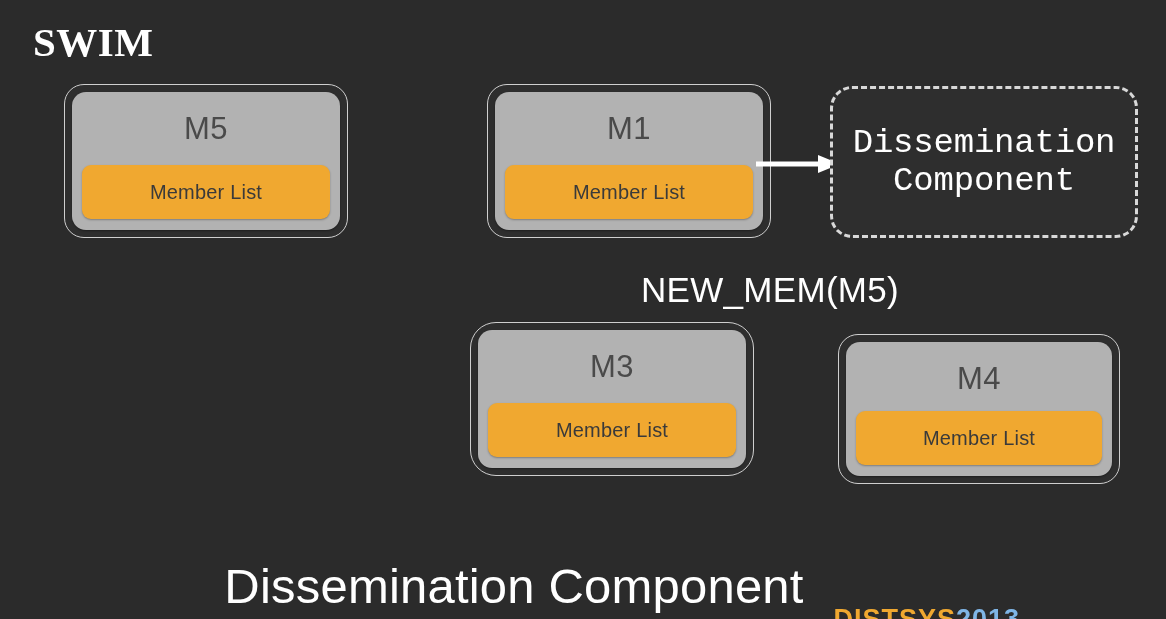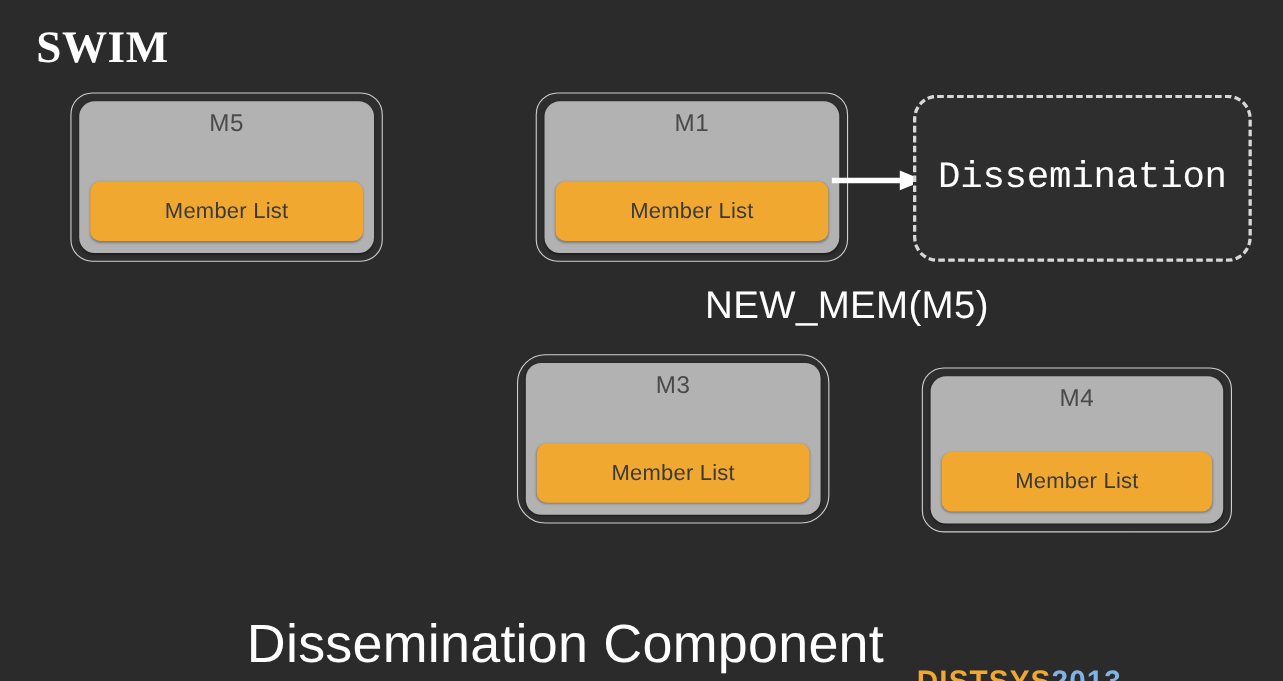--- a/index.html
+++ b/index.html
@@ -50,24 +50,24 @@
     height: 100%;
     background: #b2b2b2;
     border-radius: 14px;
     position: relative;
     display: flex;
     flex-direction: column;
     align-items: center;
     box-shadow: 0 1px 2px rgba(0,0,0,0.35);
   }
   .node-label {
-    font-size: 22px;
+    font-size: 31px;
     color: #4a4a4a;
     line-height: 1;
-    margin-top: 9px;
+    margin-top: 21px;
     letter-spacing: 0.5px;
     font-weight: normal;
     white-space: nowrap;
   }
   .member-list {
     position: absolute;
     left: 10px;
     right: 10px;
     bottom: 11px;
     height: 54px;
@@ -119,21 +119,21 @@
     left: 756px;
     top: 150px;
     width: 84px;
     height: 28px;
   }
 
   
   #msg-label {
     position: absolute;
     left: 641px;
-    top: 258px;
+    top: 270px;
     font-size: 35px;
     color: #ffffff;
     white-space: nowrap;
     letter-spacing: 0.3px;
   }
   #bottom-caption {
     position: absolute;
     left: 0;
     right: 0;
     top: 558px;
@@ -179,20 +179,21 @@
     </div>
   </div>
 
   <svg id="arrow" viewBox="0 0 84 28">
     <line x1="0" y1="14" x2="66" y2="14" stroke="#ffffff" stroke-width="5"></line>
     <polygon points="62,5 84,14 62,23" fill="#ffffff"></polygon>
   </svg>
 
   <div id="dissem-box">
     <div class="dissem-line">Dissemination</div>
+    <div class="dissem-line">Component</div>
   </div>
 
   <div id="msg-label">NEW_MEM(M5)</div>
 
   <div class="node" id="node-m3">
     <div class="node-panel">
       <div class="node-label">M3</div>
       <div class="member-list">Member List</div>
     </div>
   </div>

